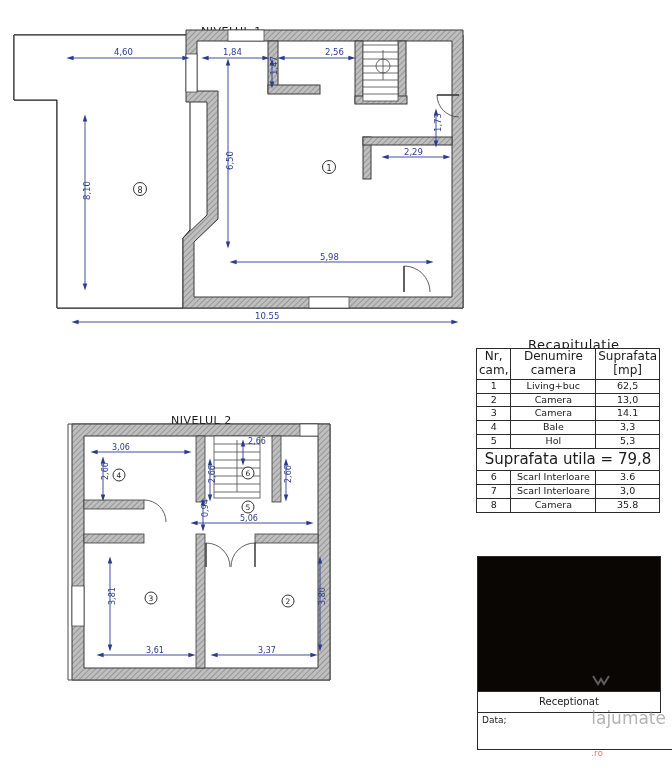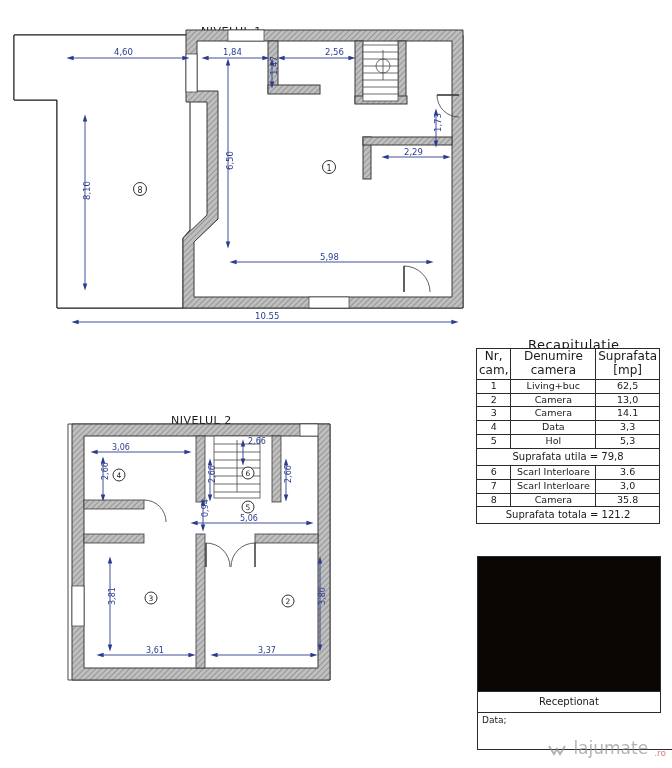--- a/index.html
+++ b/index.html
@@ -38,41 +38,42 @@
     border:1px solid #2b2b2b;
     padding:1px 2px;
     text-align:center;
     font-weight:normal;
     line-height:1.15;
   }
   .tbl th{font-size:12px;}
   .col-nr{width:22px;}
   .col-nume{width:92px;}
   .col-supr{width:58px;}
-  .sum-row td{font-size:10px;padding:2px 2px;}
+  .sum-row td{font-size:15px;padding:2px 2px;}
   .blackbox{
     position:absolute;left:477px;top:556px;width:182px;height:134px;
     background:#0a0604;
     border:1px solid #2b2b2b;
   }
   .recept{
     position:absolute;left:477px;top:690px;width:182px;height:22px;
     border:1px solid #2b2b2b;border-top:none;
     font-size:10px;display:flex;align-items:center;justify-content:center;
   }
   .data-row{
     position:absolute;left:477px;top:712px;width:210px;height:38px;
     border:1px solid #2b2b2b;border-top:none;
     font-size:9px;padding:3px 4px;box-sizing:border-box;
   }
   
   .wm{
     position:absolute;right:6px;bottom:10px;
-    display:flex;align-items:flex-end;gap:6px;
+    display:flex;align-items:flex-start;gap:20px;
     opacity:.65;
+    flex-direction:column;
   }
   .wm-txt{font-size:17px;color:#8b8b8b;font-family:"DejaVu Sans",sans-serif;}
   .wm-ro{font-size:9px;color:#cc3333;}
   text{font-family:"DejaVu Sans", sans-serif;}
 </style>
 </head>
 <body>
 
 <div class="ttl" id="level1-title">NIVELUL 1</div>
 <div class="ttl" id="level2-title">NIVELUL 2</div>
@@ -282,21 +283,21 @@
       <td>Camera</td>
       <td>13,0</td>
     </tr>
     <tr>
       <td>3</td>
       <td>Camera</td>
       <td>14.1</td>
     </tr>
     <tr>
       <td>4</td>
-      <td>Data</td>
+      <td>Bale</td>
       <td>3,3</td>
     </tr>
     <tr>
       <td>5</td>
       <td>Hol</td>
       <td>5,3</td>
     </tr>
     <tr class="sum-row">
       <td colspan="3">Suprafata utila = 79,8</td>
     </tr>
@@ -307,23 +308,20 @@
     </tr>
     <tr>
       <td>7</td>
       <td>Scarl Interloare</td>
       <td>3,0</td>
     </tr>
     <tr>
       <td>8</td>
       <td>Camera</td>
       <td>35.8</td>
-    </tr>
-    <tr class="sum-row">
-      <td colspan="3">Suprafata totala = 121.2</td>
     </tr>
   </tbody>
 </table>
 
 <div class="blackbox"></div>
 <div class="recept">Receptionat</div>
 <div class="data-row">Data;</div>
 
 <div class="wm">
   <svg width="20" height="16" viewBox="0 0 20 16">

